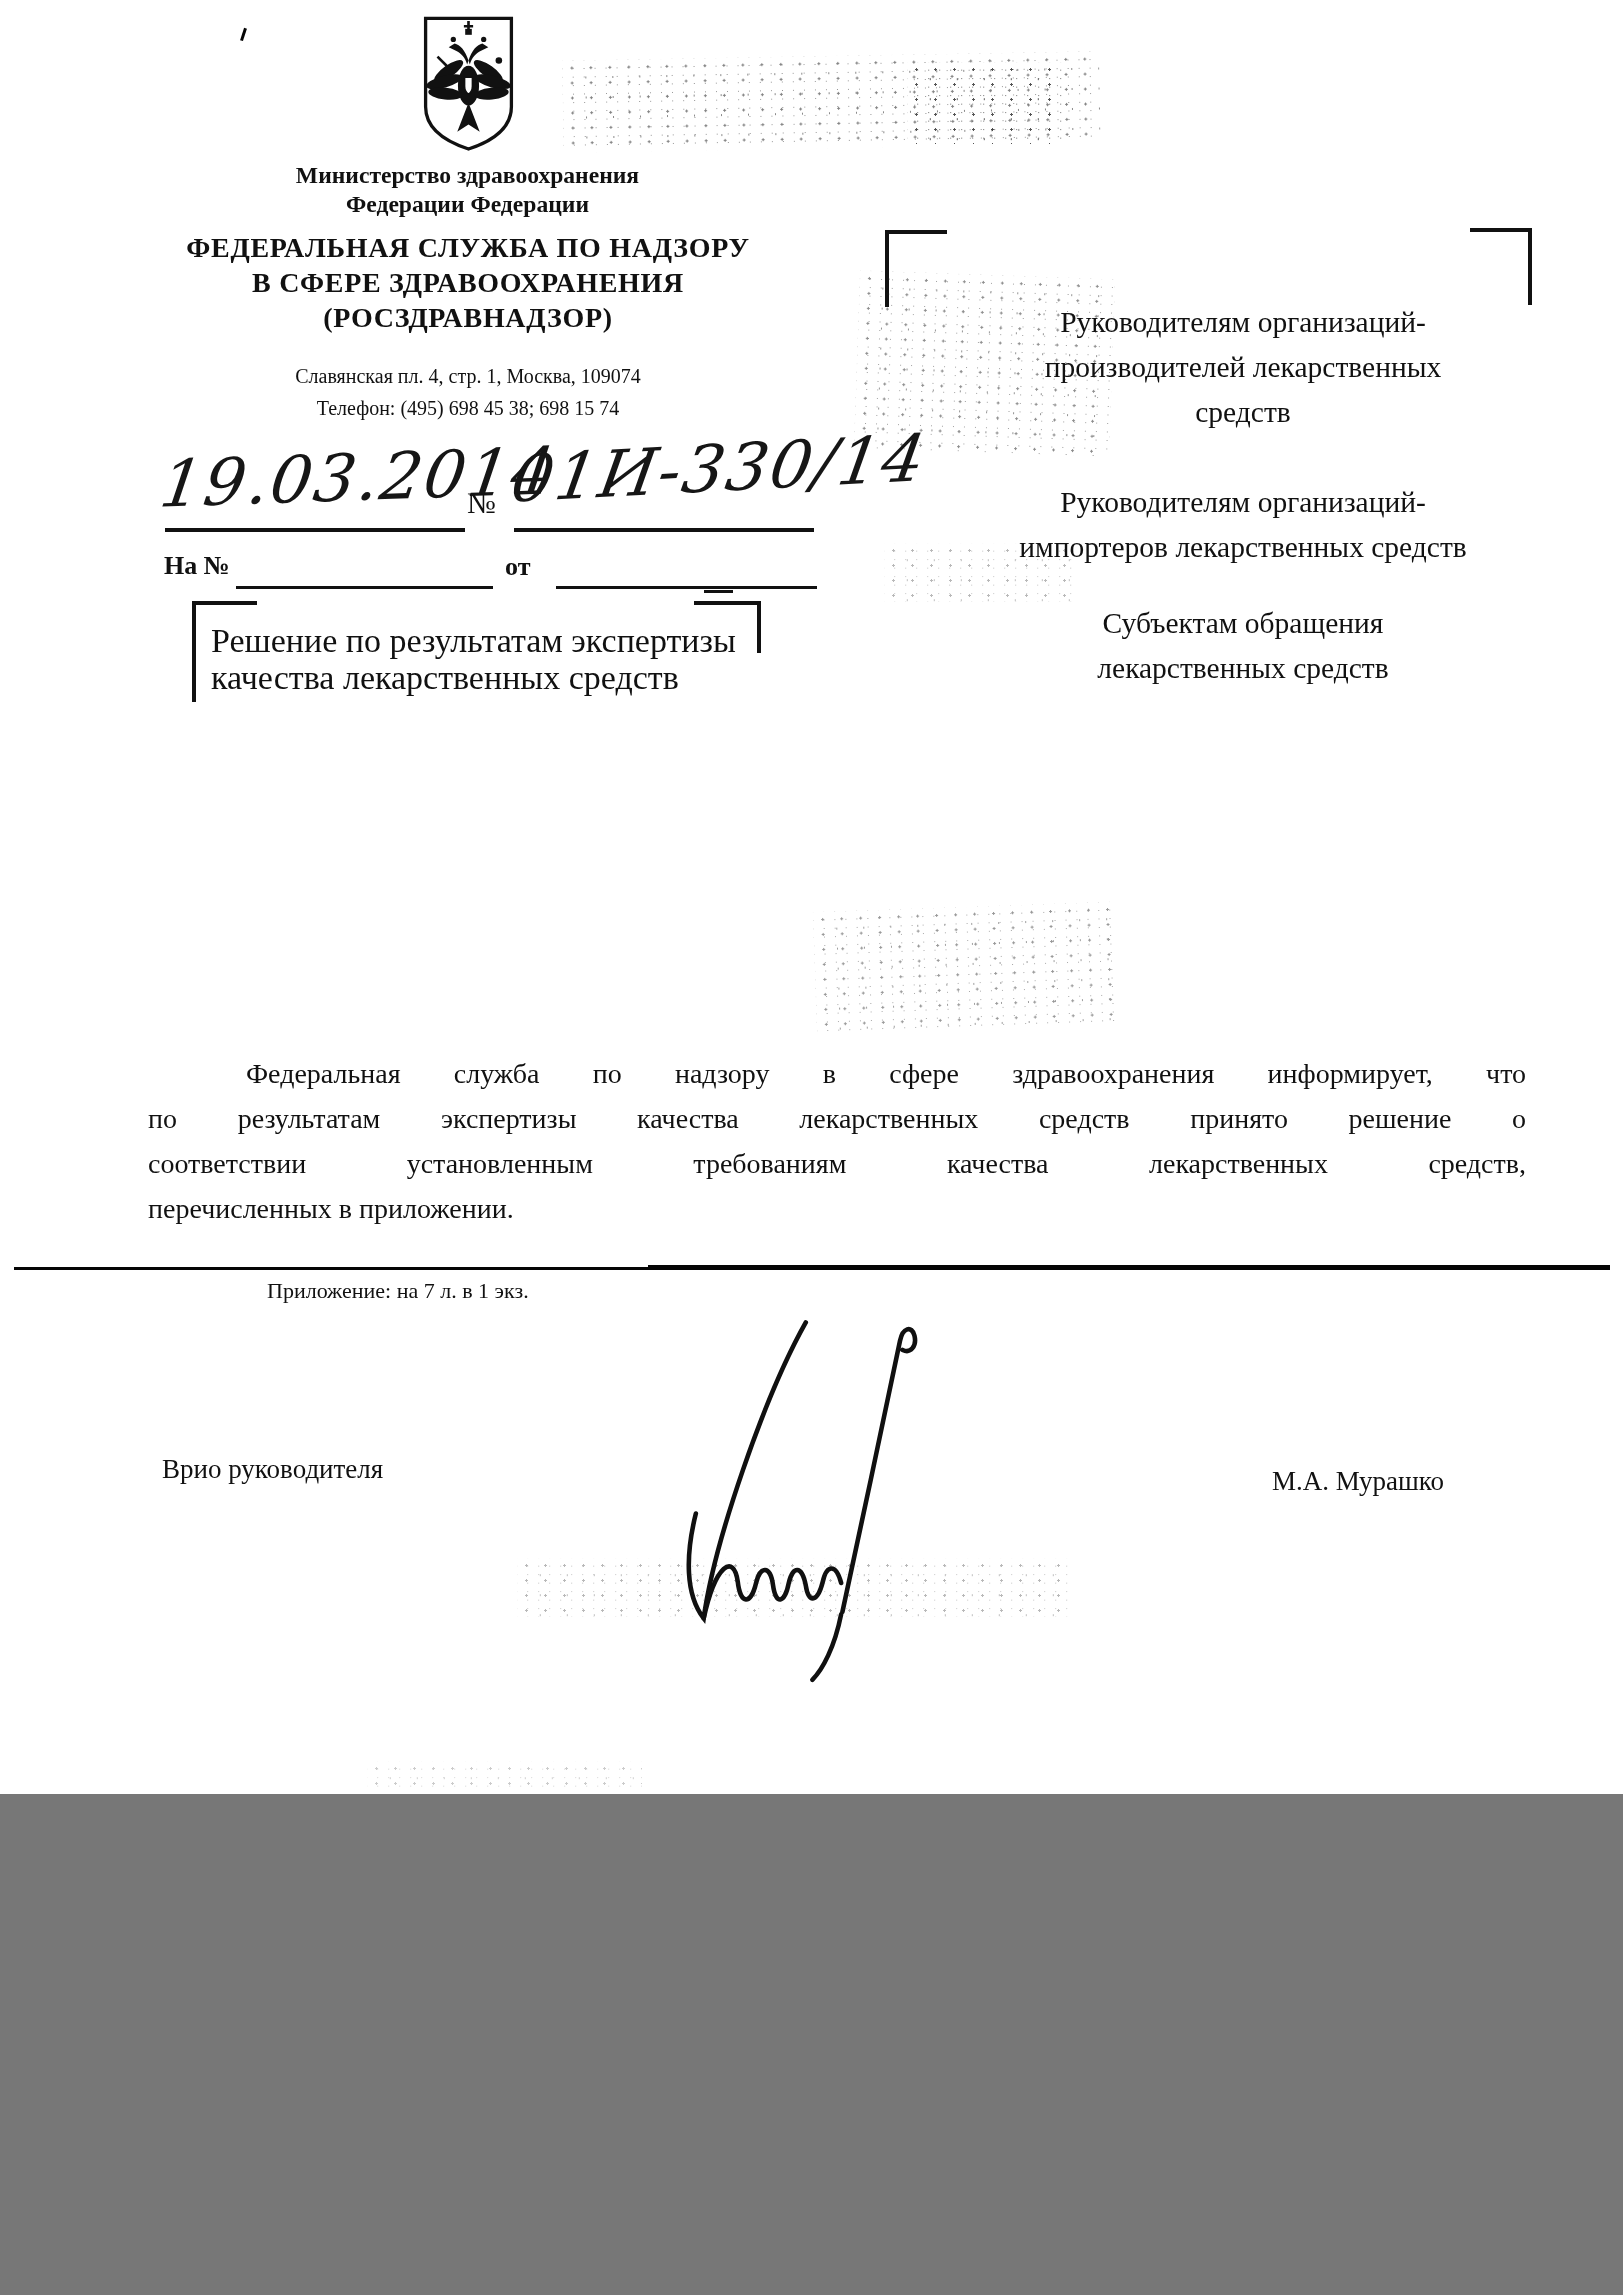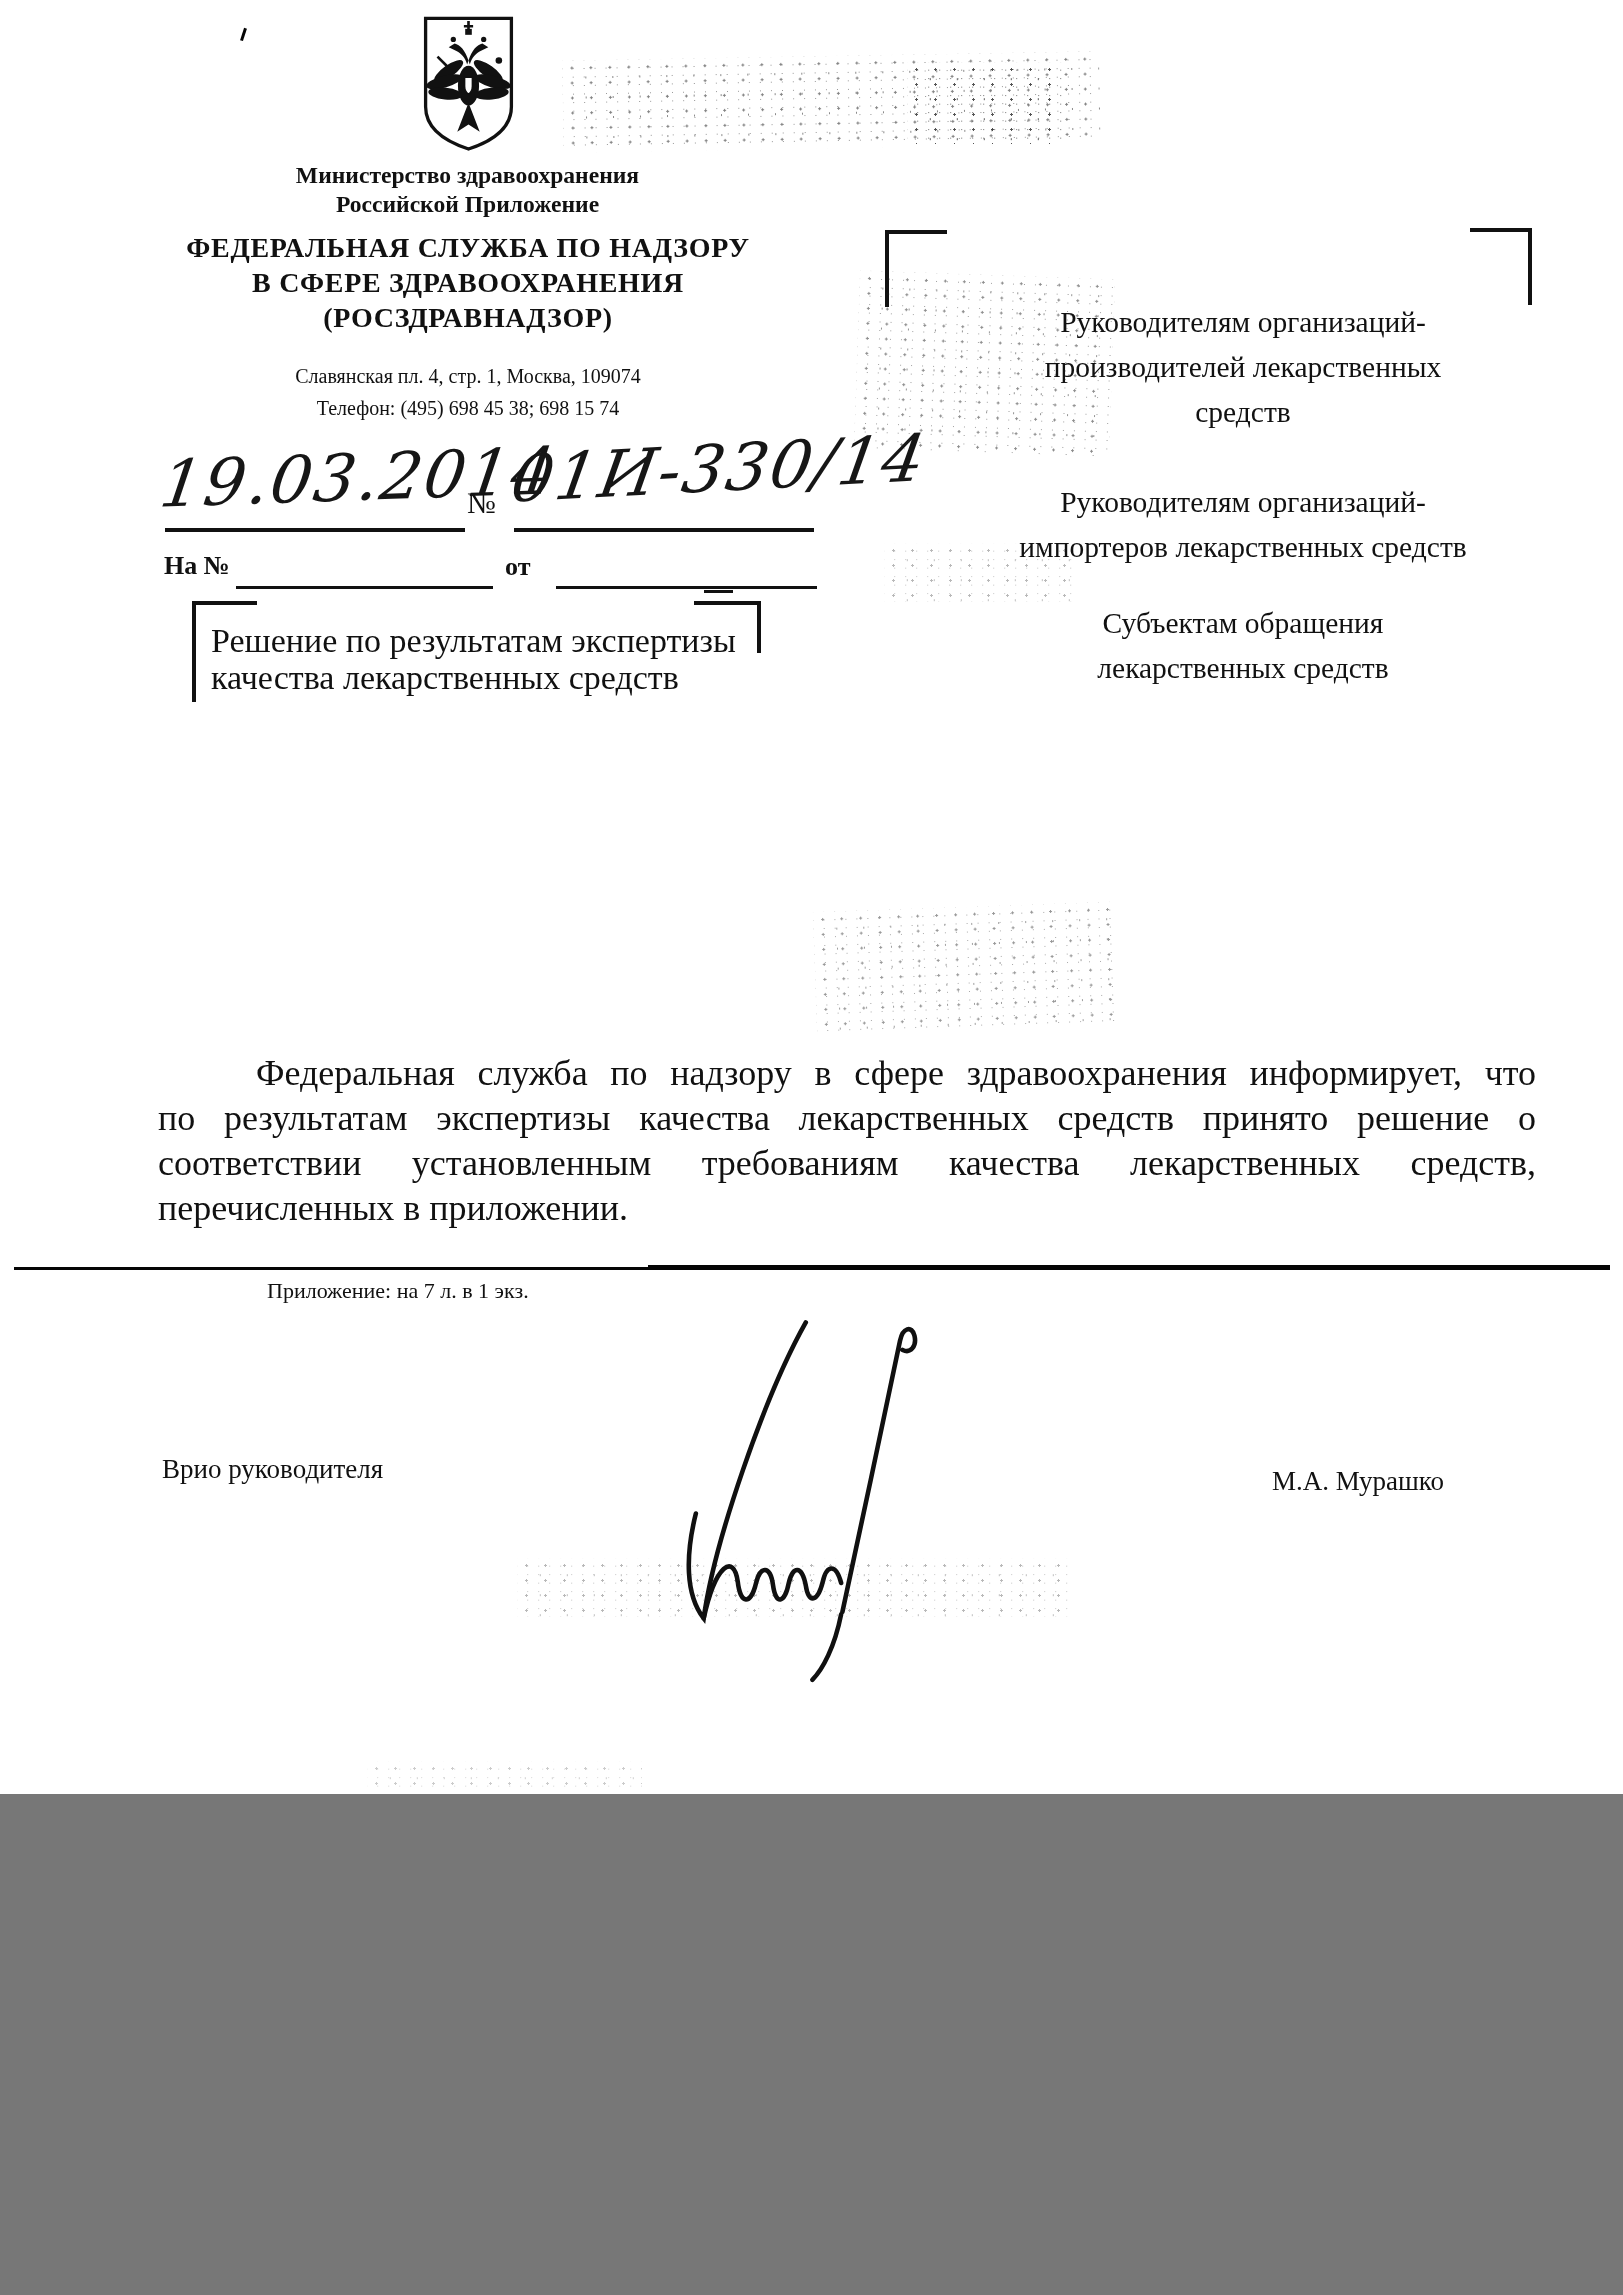--- a/index.html
+++ b/index.html
@@ -27,21 +27,21 @@
   .ot-label{left:505px;top:552px;font-size:26px;font-weight:bold;}
   
   .br-h{position:absolute;background:#111;height:3.9px;}
   .br-v{position:absolute;background:#111;width:3.9px;}
   
   .subject{left:211px;top:622px;width:543px;font-size:34px;line-height:37px;}
   
   .recipient{left:929px;width:628px;text-align:center;font-size:29.5px;line-height:45px;}
   .rec-1{top:300px;} .rec-2{top:480px;} .rec-3{top:601px;}
   
-  .body-par{left:148px;top:1051px;width:1378px;font-size:36px;line-height:45px;margin-left:10px;}
+  .body-par{left:148px;top:1051px;width:1378px;font-size:28px;line-height:45px;}
   .body-line{text-align:justify;text-align-last:justify;}
   .body-line.first{text-indent:98px;}
   .body-line.last{text-align:left;text-align-last:left;}
   .attachment{left:267px;top:1278px;font-size:22px;}
   
   .vrio{left:162px;top:1454px;font-size:27px;}
   .signer-name{left:1272px;top:1454px;font-size:27px;margin-top:12px;}
   
   .foot1{left:175px;top:2076px;font-size:20px;}
   .foot2{left:157px;top:2112px;font-size:23px;}
@@ -81,21 +81,21 @@
       <ellipse cx="110" cy="122" rx="26" ry="9" transform="rotate(-6 110 122)"></ellipse>
       <path d="M75,136 L58,180 L75,169 L92,180 Z"></path>
       <line x1="28" y1="66" x2="46" y2="84" stroke="#111" stroke-width="4"></line>
       <circle cx="121" cy="72" r="5"></circle>
     </g>
     <path d="M69,97 h12 v14 c0,7 -3,10 -6,12 c-3,-2 -6,-5 -6,-12 Z" fill="#fff" stroke="#111" stroke-width="2.5"></path>
   </svg>
 
   <div class="abs ministry">
     <div>Министерство здравоохранения</div>
-    <div>Российской Приложение</div>
+    <div>Федерации Федерации</div>
   </div>
   <div class="abs service">
     <div>ФЕДЕРАЛЬНАЯ СЛУЖБА ПО НАДЗОРУ</div>
     <div>В СФЕРЕ ЗДРАВООХРАНЕНИЯ</div>
     <div>(РОСЗДРАВНАДЗОР)</div>
   </div>
   <div class="abs addr">Славянская пл. 4, стр. 1, Москва, 109074</div>
   <div class="abs phone">Телефон: (495) 698 45 38; 698 15 74</div>
 
   <span class="abs hand hand-date">19.03.2014</span>

